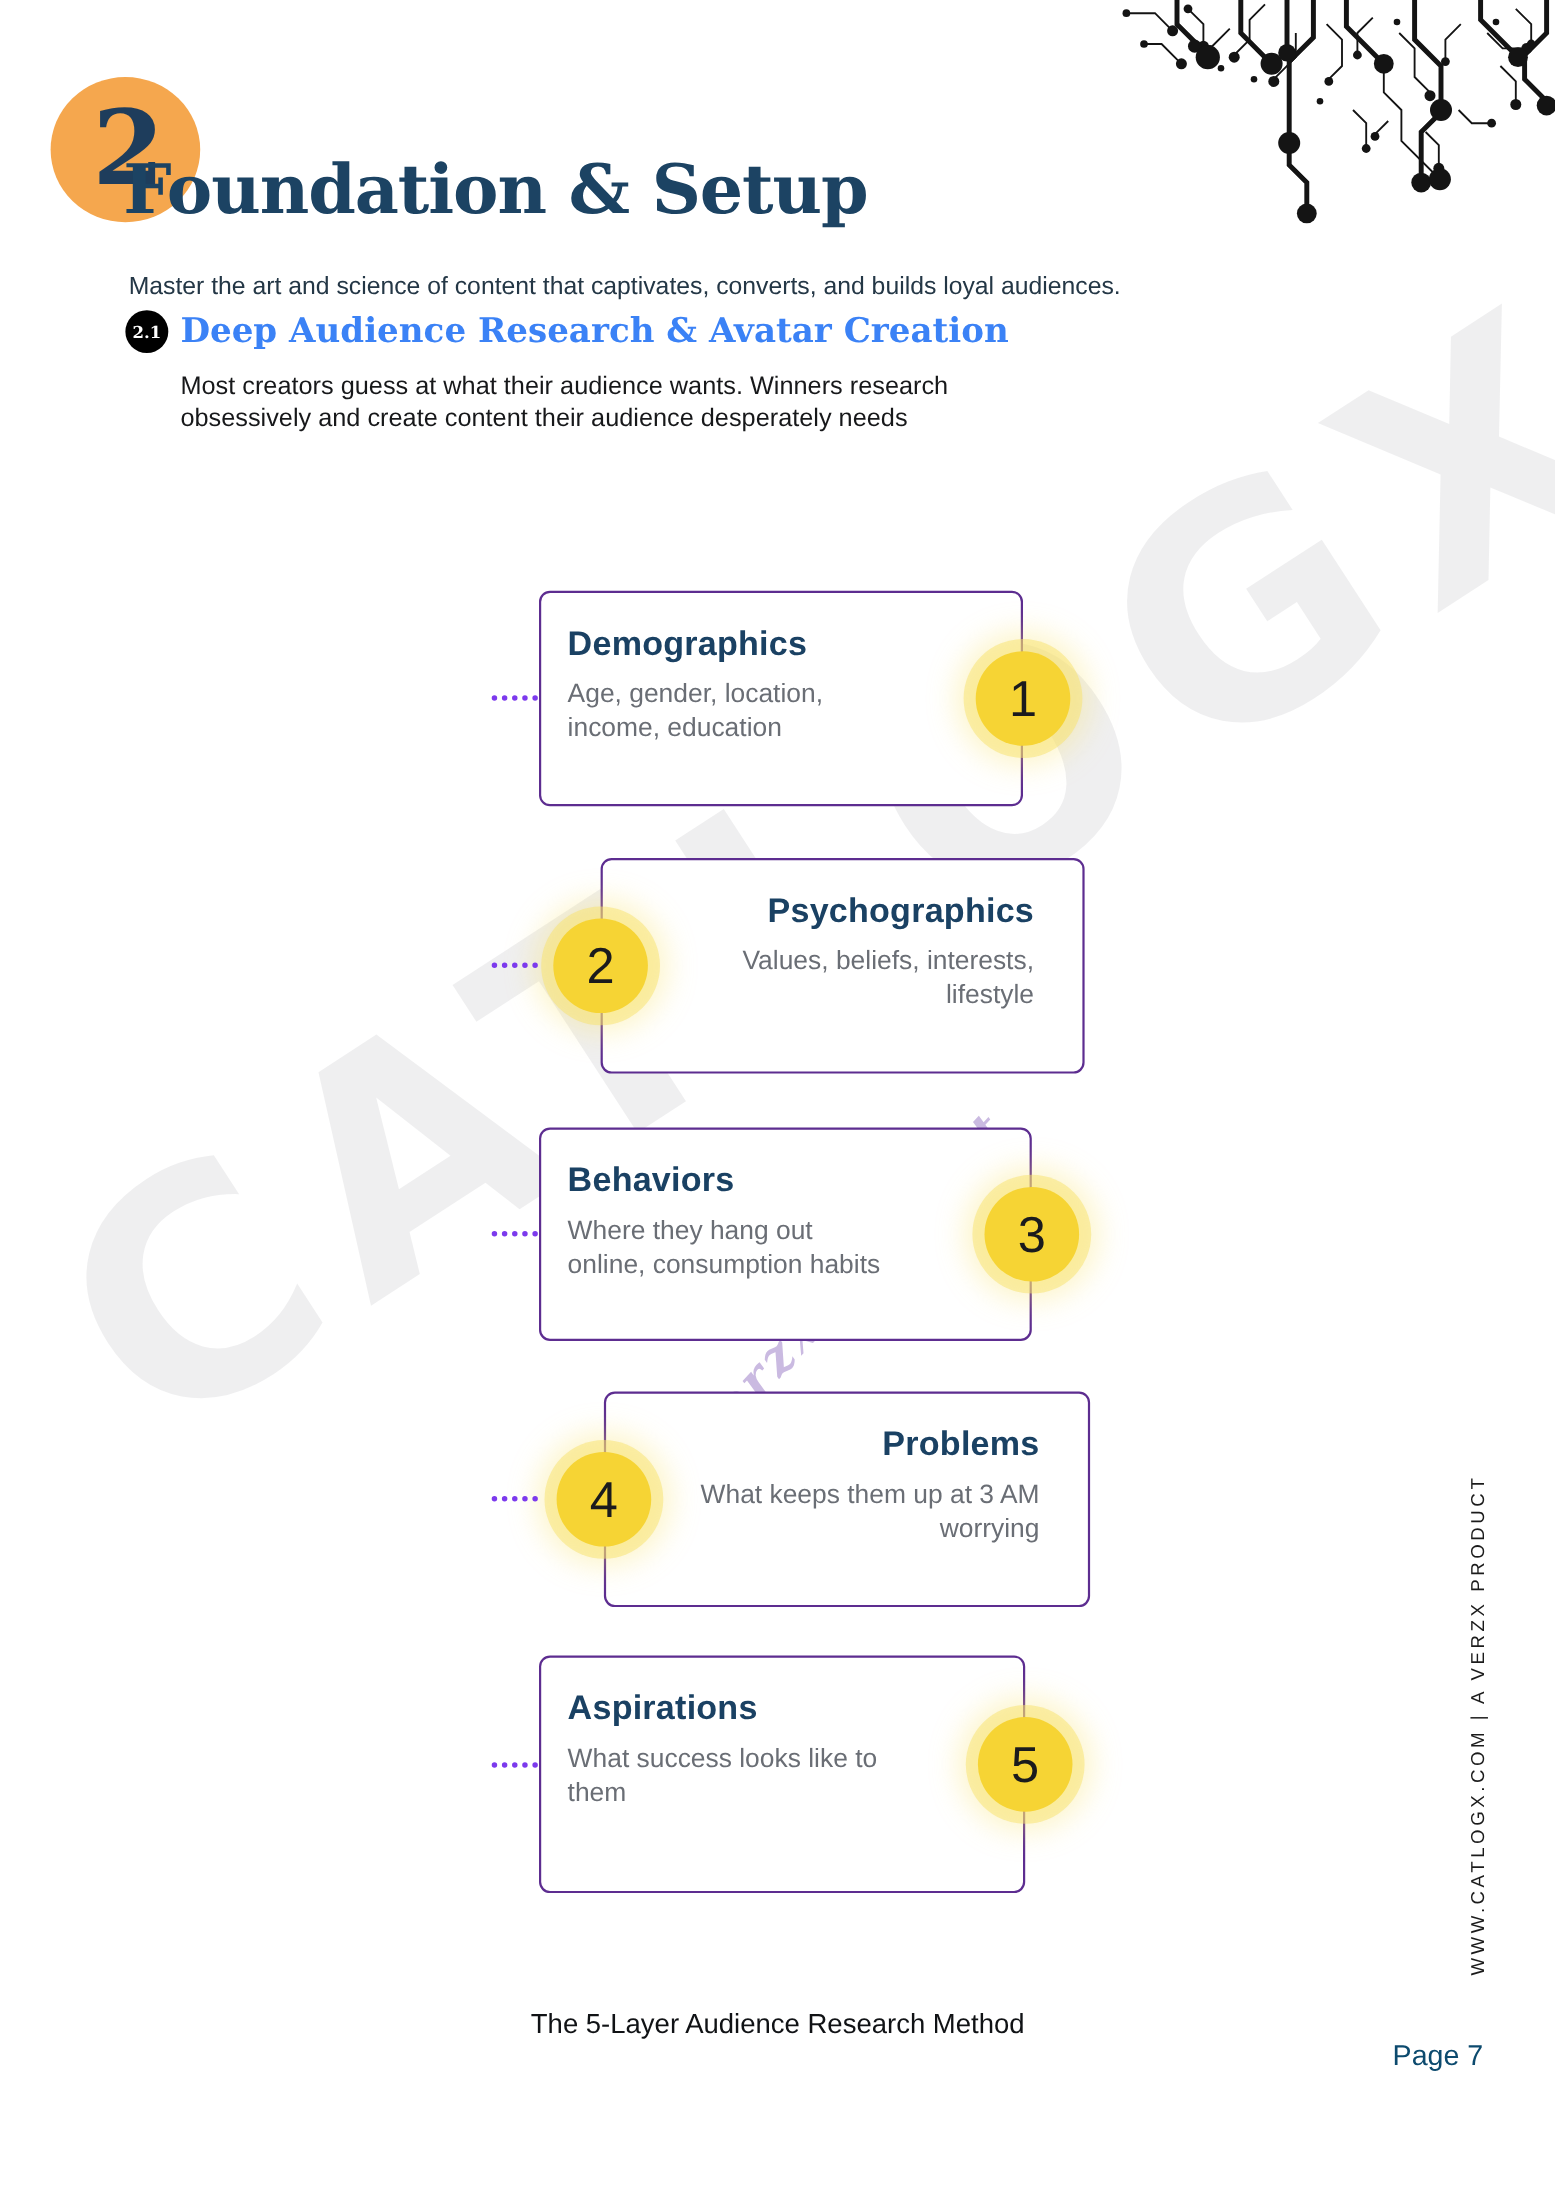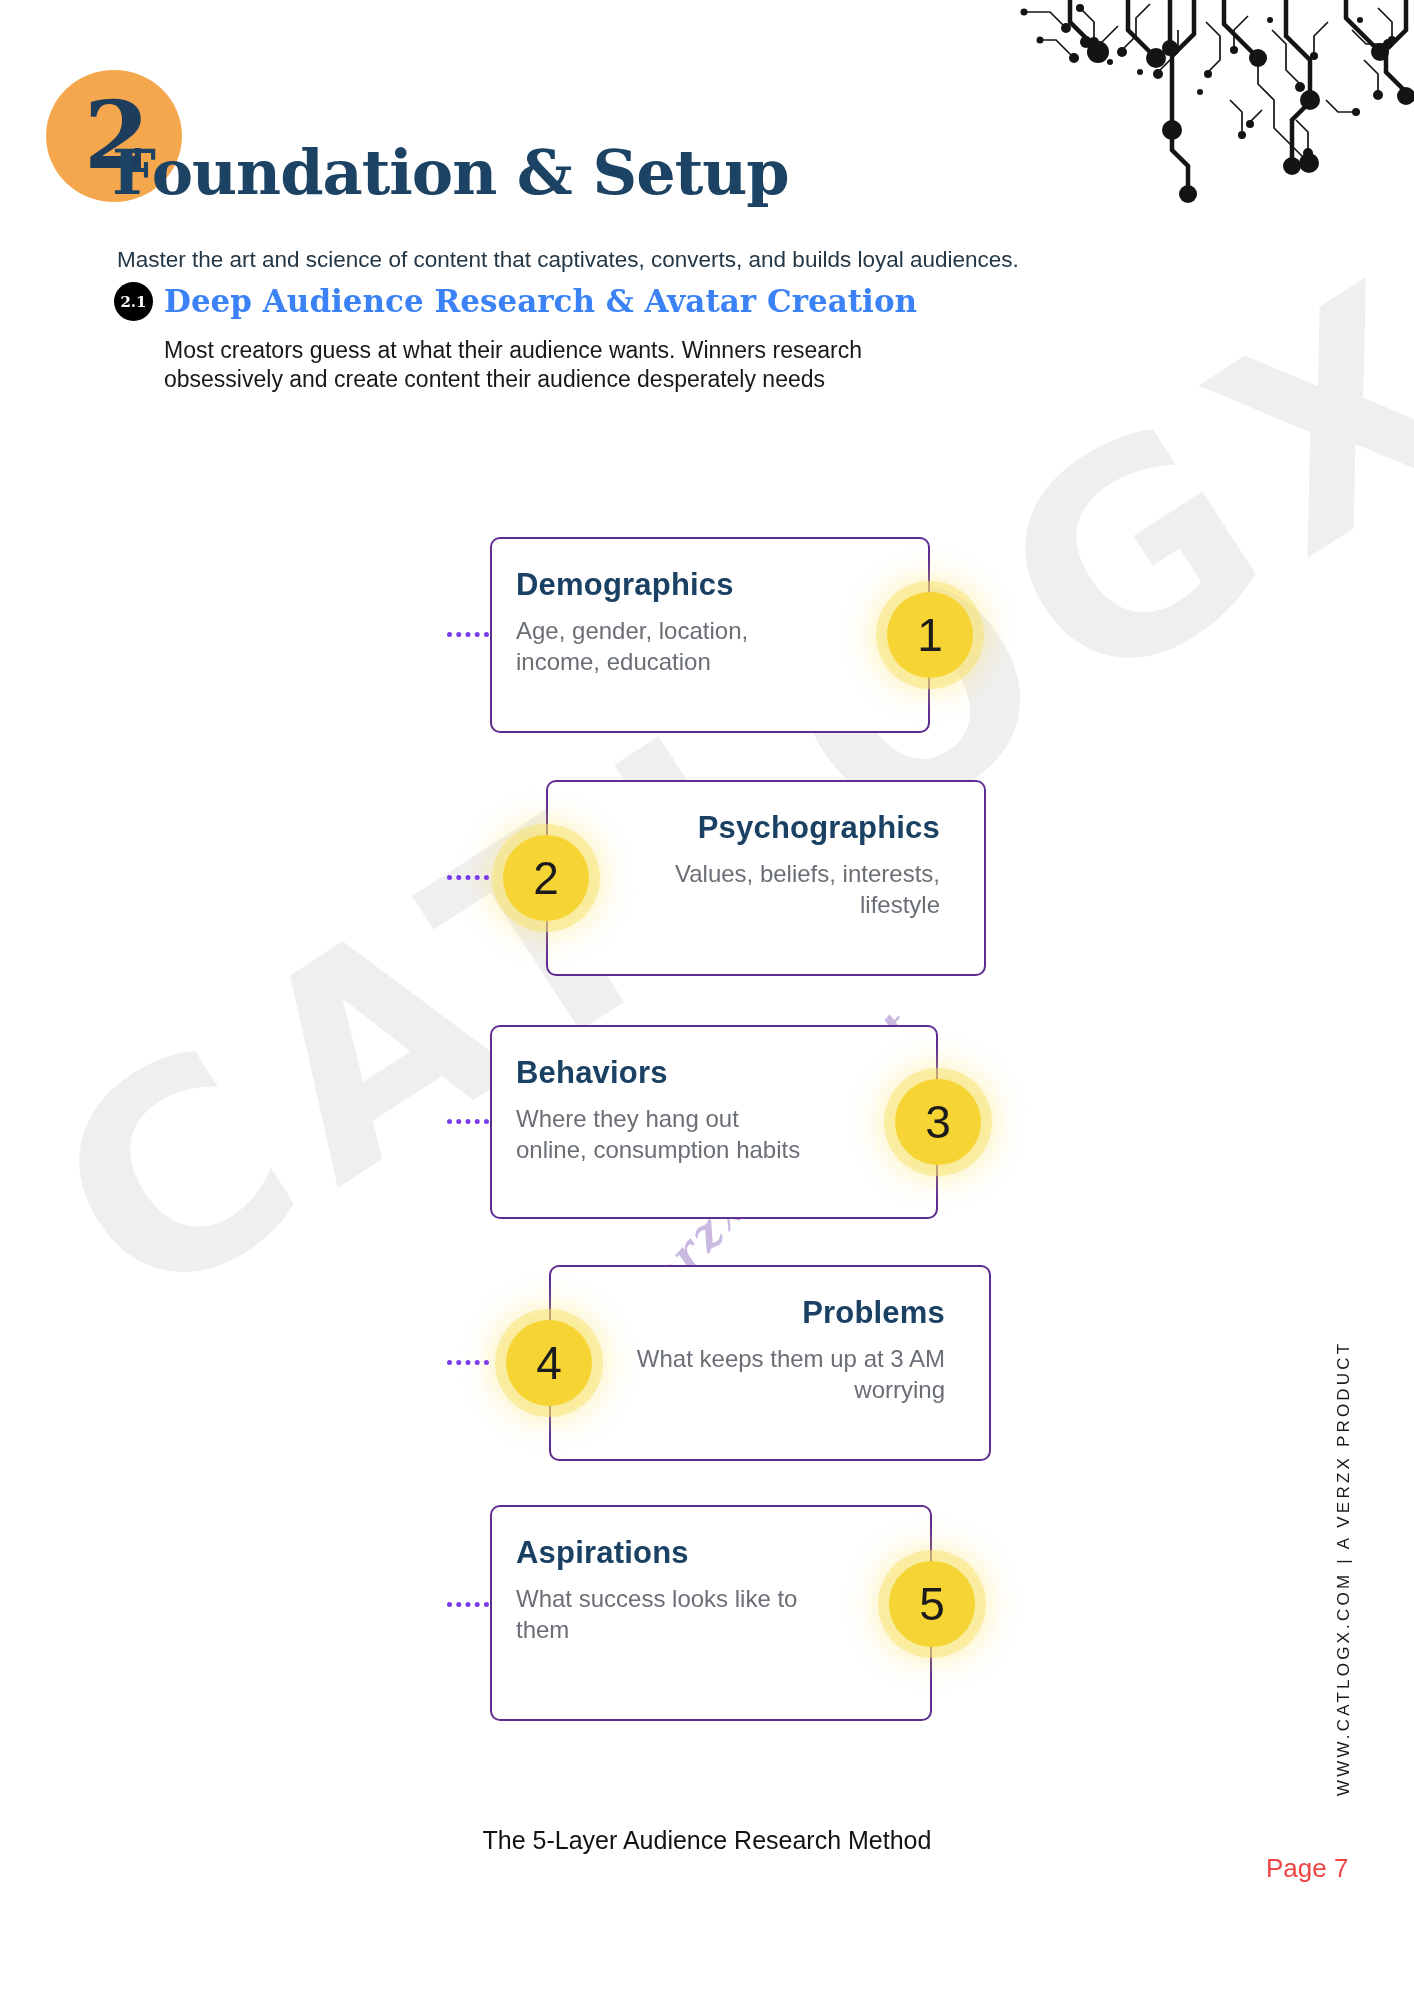--- a/index.html
+++ b/index.html
@@ -68,21 +68,21 @@
   .dt-3{left:447px;top:1119px;}
   .dt-4{left:447px;top:1360px;}
   .dt-5{left:447px;top:1602px;}
 
   
   .side-text{position:absolute;left:1334px;top:1266px;height:530px;
           writing-mode:vertical-rl;transform:rotate(180deg);
           font-size:17px;letter-spacing:3.2px;color:#1b1b1b;white-space:nowrap;}
   .footer-caption{position:absolute;left:0;top:1826px;width:1414px;text-align:center;
           font-size:25px;color:#101215;}
-  .page-number{position:absolute;left:1266px;top:1853px;font-size:26px;color:#ef4444;}
+  .page-number{position:absolute;left:1266px;top:1853px;font-size:26px;color:#0c4a6e;}
 
   .circuit{position:absolute;right:0;top:0;}
 </style>
 </head>
 <body>
 
 <div class="page">
 
   <div class="wm-big">CATLOGX</div>
   <div class="wm-script">A Verzx Product</div>

